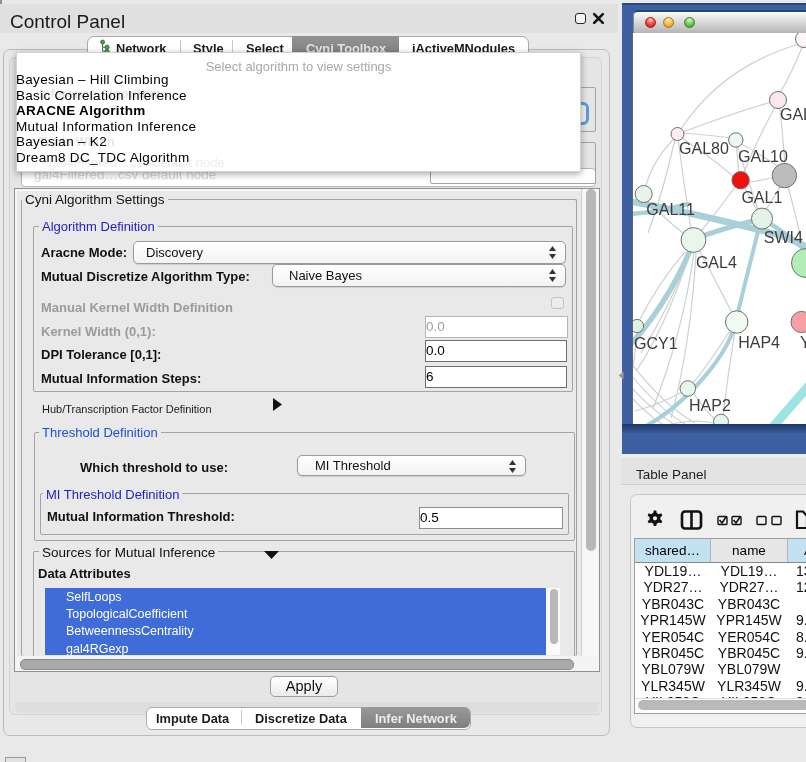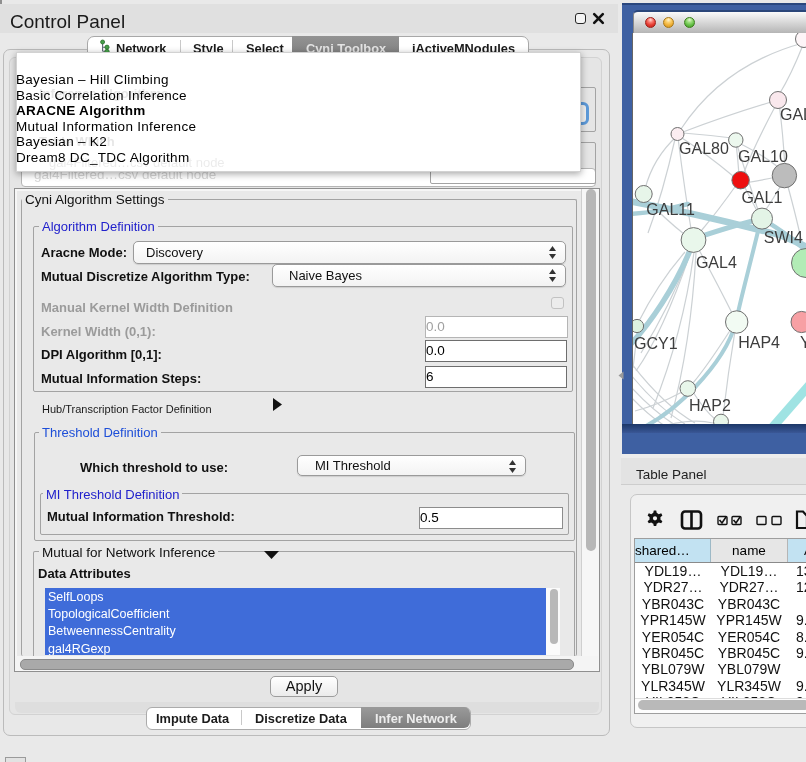--- a/index.html
+++ b/index.html
@@ -57,21 +57,21 @@
       <path d="M4.5 14 L8 9 L1 9 Z" fill="#333"></path>
     </svg>
   </div>
 
 <div class="abs lbl b dis" style="left:41px;top:300px">Manual Kernel Width Definition</div>
 <div class="abs" style="left:551px;top:297px;width:11px;height:10px;background:#ececec;border:1px solid #c2c2c2;border-radius:3px"></div>
 
 <div class="abs lbl b dis" style="left:41px;top:324px">Kernel Width (0,1):</div>
 <div class="inp dis" style="left:425px;top:316px;width:136px;height:17px;border:1px solid #b5b5b5;padding:2px 5px 1px 0;color:#a0a0a0">0.0</div>
 
-<div class="abs lbl b" style="left:41px;top:347px">DPI Algorithm [0,1]:</div>
+<div class="abs lbl b" style="left:41px;top:347px">DPI Tolerance [0,1]:</div>
 <div class="inp" style="left:425px;top:340px;width:135px;height:17px;border:1.5px solid #6e6e6e;padding:2px 5px 1px 0;color:#000">0.0</div>
 
 <div class="abs lbl b" style="left:41px;top:371px">Mutual Information Steps:</div>
 <div class="inp" style="left:425px;top:366px;width:135px;height:17px;border:1.5px solid #6e6e6e;padding:2px 5px 1px 0;color:#000">6</div>
 
 <div class="abs" style="left:42px;top:403px;font-size:11px;color:#1a1a1a">Hub/Transcription Factor Definition</div>
 <svg class="abs" style="left:272px;top:398px" width="11" height="13" viewBox="0 0 11 13">
     <path d="M1 0 L10 6.5 L1 13 Z" fill="#111"></path>
   </svg>
 
@@ -86,28 +86,28 @@
       <path d="M4.5 14 L8 9 L1 9 Z" fill="#333"></path>
     </svg>
   </div>
 
 <div class="grp" style="left:40px;top:493px;width:527px;height:40px"></div>
 <div class="gl" style="left:43px;top:487px;color:#2121cc">MI Threshold Definition</div>
 <div class="abs lbl b" style="left:47px;top:509px">Mutual Information Threshold:</div>
 <div class="inp" style="left:419px;top:507px;width:137px;height:17px;border:1px solid #8c8c8c;padding:2px 5px 1px 0;color:#000">0.5</div>
 
 <div class="grp" style="left:33px;top:551px;width:540px;height:108px;border-bottom:none"></div>
-<div class="gl" style="left:39px;top:545px;font-size:13.5px;color:#111">Mutual for Network Inference</div>
+<div class="gl" style="left:39px;top:545px;font-size:13.5px;color:#111">Sources for Mutual Inference</div>
 <svg class="abs" style="left:264px;top:550px" width="15" height="10" viewBox="0 0 15 10">
     <path d="M0 1 L15 1 L7.5 9 Z" fill="#111"></path>
   </svg>
 <div class="abs lbl b" style="left:38px;top:566px">Data Attributes</div>
 
 <div class="abs" style="left:45px;top:588px;width:501px;height:67px;background:#3f6cd9;overflow:hidden">
-<div style="font-size:12.5px;color:#fff;line-height:17.2px;padding:1px 0 0 3px">SelfLoops<br>TopologicalCoefficient<br>BetweennessCentrality<br>gal4RGexp</div>
+<div style="font-size:12.5px;color:#fff;line-height:17.2px;padding:1px 0 0 21px">SelfLoops<br>TopologicalCoefficient<br>BetweennessCentrality<br>gal4RGexp</div>
 </div>
 <div class="abs" style="left:546px;top:588px;width:14px;height:67px;background:#fbfbfb"></div>
 <div class="abs" style="left:550px;top:589px;width:8px;height:55px;background:#b8b8b8;border-radius:4px"></div>
 
 <div class="abs" style="left:15px;top:656px;width:583px;height:14px;background:#f4f4f4"></div>
 <div class="abs" style="left:20px;top:659px;width:552px;height:9px;background:#a9a9a9;border:1px solid #8a8a8a;border-radius:5px"></div>
 
 <div class="abs" style="left:270px;top:676px;width:66px;height:19px;background:linear-gradient(#ffffff,#ebebeb);border:1px solid #9d9d9d;border-radius:5px;text-align:center;font-size:14.5px;color:#111;line-height:19px">Apply</div>
 
 <div class="abs" style="left:15px;top:702px;width:584px;height:11px;background:#dedede;border-radius:0 0 6px 6px"></div>
@@ -231,21 +231,21 @@
 <rect x="88" y="8.5" width="9" height="8" rx="1" stroke-width="1.4"></rect>
 <rect x="113" y="8.5" width="9" height="8" rx="1" stroke-width="1.4"></rect>
 <rect x="128" y="8.5" width="9" height="8" rx="1" stroke-width="1.4"></rect>
 <path d="M75.5 12 L78 15 L82 9" stroke-width="1.6"></path>
 <path d="M89.5 12 L92 15 L96 9" stroke-width="1.6"></path>
 <path d="M153 3.5 L159 3.5 L163 8 L163 20 L153 20 Z" stroke-width="2.2"></path>
 </g>
 </svg>
 
 <div class="abs" style="left:634px;top:538px;width:172px;height:174px;background:#fff;border:1px solid #9e9e9e;border-right:none;overflow:hidden">
-<div class="abs" style="left:0;top:0;width:75px;height:23px;background:#c2e2f2;border-right:1px solid #9db9c6;text-align:left;font-size:13.5px;line-height:23px">shared…</div>
+<div class="abs" style="left:0;top:0;width:75px;height:23px;background:#c2e2f2;border-right:1px solid #9db9c6;text-align:center;font-size:13.5px;line-height:23px">shared…</div>
 <div class="abs" style="left:76px;top:0;width:76px;height:23px;background:#e6e6e6;border-right:1px solid #b5b5b5;text-align:center;font-size:13.5px;line-height:23px">name</div>
 <div class="abs" style="left:153px;top:0;width:19px;height:23px;background:#c2e2f2;font-size:13.5px;line-height:23px">
       <span style="position:absolute;left:16px">A</span>
     </div>
 <div class="abs" style="left:0;top:23px;width:172px;height:1px;background:#8a8a8a"></div>
 <div class="abs" style="left:0;top:24px;width:76px;text-align:center;font-size:14px;line-height:16.4px;color:#111">YDL19…<br>YDR27…<br>YBR043C<br>YPR145W<br>YER054C<br>YBR045C<br>YBL079W<br>YLR345W<br>YIL052C</div>
 <div class="abs" style="left:76px;top:24px;width:76px;text-align:center;font-size:14px;line-height:16.4px;color:#111">YDL19…<br>YDR27…<br>YBR043C<br>YPR145W<br>YER054C<br>YBR045C<br>YBL079W<br>YLR345W<br>YIL052C</div>
 <div class="abs" style="left:161px;top:24px;width:19px;font-size:14px;line-height:16.4px;color:#111">13<br>12<br>&nbsp;<br>9.<br>8.<br>9.<br>&nbsp;<br>9.<br>9.</div>
 <div class="abs" style="left:0;top:159px;width:172px;height:15px;background:#fdfdfd;border-top:1px solid #ddd"></div>
 <div class="abs" style="left:3px;top:161px;width:172px;height:10px;background:#b9b9b9;border-radius:5px"></div>
@@ -269,17 +269,18 @@
 <div class="seg" style="left:306px;top:41px;color:#e3e3e3">Cyni Toolbox</div>
 <div class="seg" style="left:412px;top:41px">jActiveMNodules</div>
 
 <div class="abs" style="left:21px;top:168px;width:573px;height:17px;background:#fff;border:1px solid #b5b5b5;border-radius:4px;overflow:hidden">
 <div style="position:absolute;left:12px;top:-2px;font-size:13.5px;color:#d6d6d6;white-space:nowrap">gal4Filtered…csv default node</div>
 </div>
 <div class="grp" style="left:430px;top:87px;width:164px;height:43px"></div>
 <div class="grp" style="left:430px;top:142px;width:164px;height:40px"></div>
 <div class="abs" style="left:572px;top:102px;width:11px;height:17px;background:#f2f2f2;border:3px solid #5d9ad9;border-radius:6px"></div>
 <div class="abs" style="left:16px;top:52px;width:563px;height:118px;background:#fff;border:1px solid #d2d2d2;box-shadow:0 2px 7px rgba(0,0,0,.35)">
+<div style="position:absolute;left:0;top:6px;width:100%;text-align:center;font-size:13px;color:#a9a9a9">Select algorithm to view settings</div>
 <div style="position:absolute;left:22px;top:33px;font-size:13px;font-weight:bold;color:rgba(60,60,60,0.13);white-space:nowrap">Inference Algorithms</div>
 <div style="position:absolute;left:22px;top:81px;font-size:13px;font-weight:bold;color:rgba(60,60,60,0.13);white-space:nowrap">Table Which</div>
 <div style="position:absolute;left:32px;top:102px;font-size:13px;color:rgba(60,60,60,0.10);white-space:nowrap">gal4Filtered…csv default node</div>
 <div style="position:absolute;left:-1px;top:19px;font-size:13.5px;line-height:15.6px;color:#000;letter-spacing:0.3px;white-space:nowrap">Bayesian – Hill Climbing<br>Basic Correlation Inference<br><span class="b">ARACNE Algorithm</span><br>Mutual Information Inference<br>Bayesian – K2<br>Dream8 DC_TDC Algorithm</div>
 </div>
 
 </body></html>

